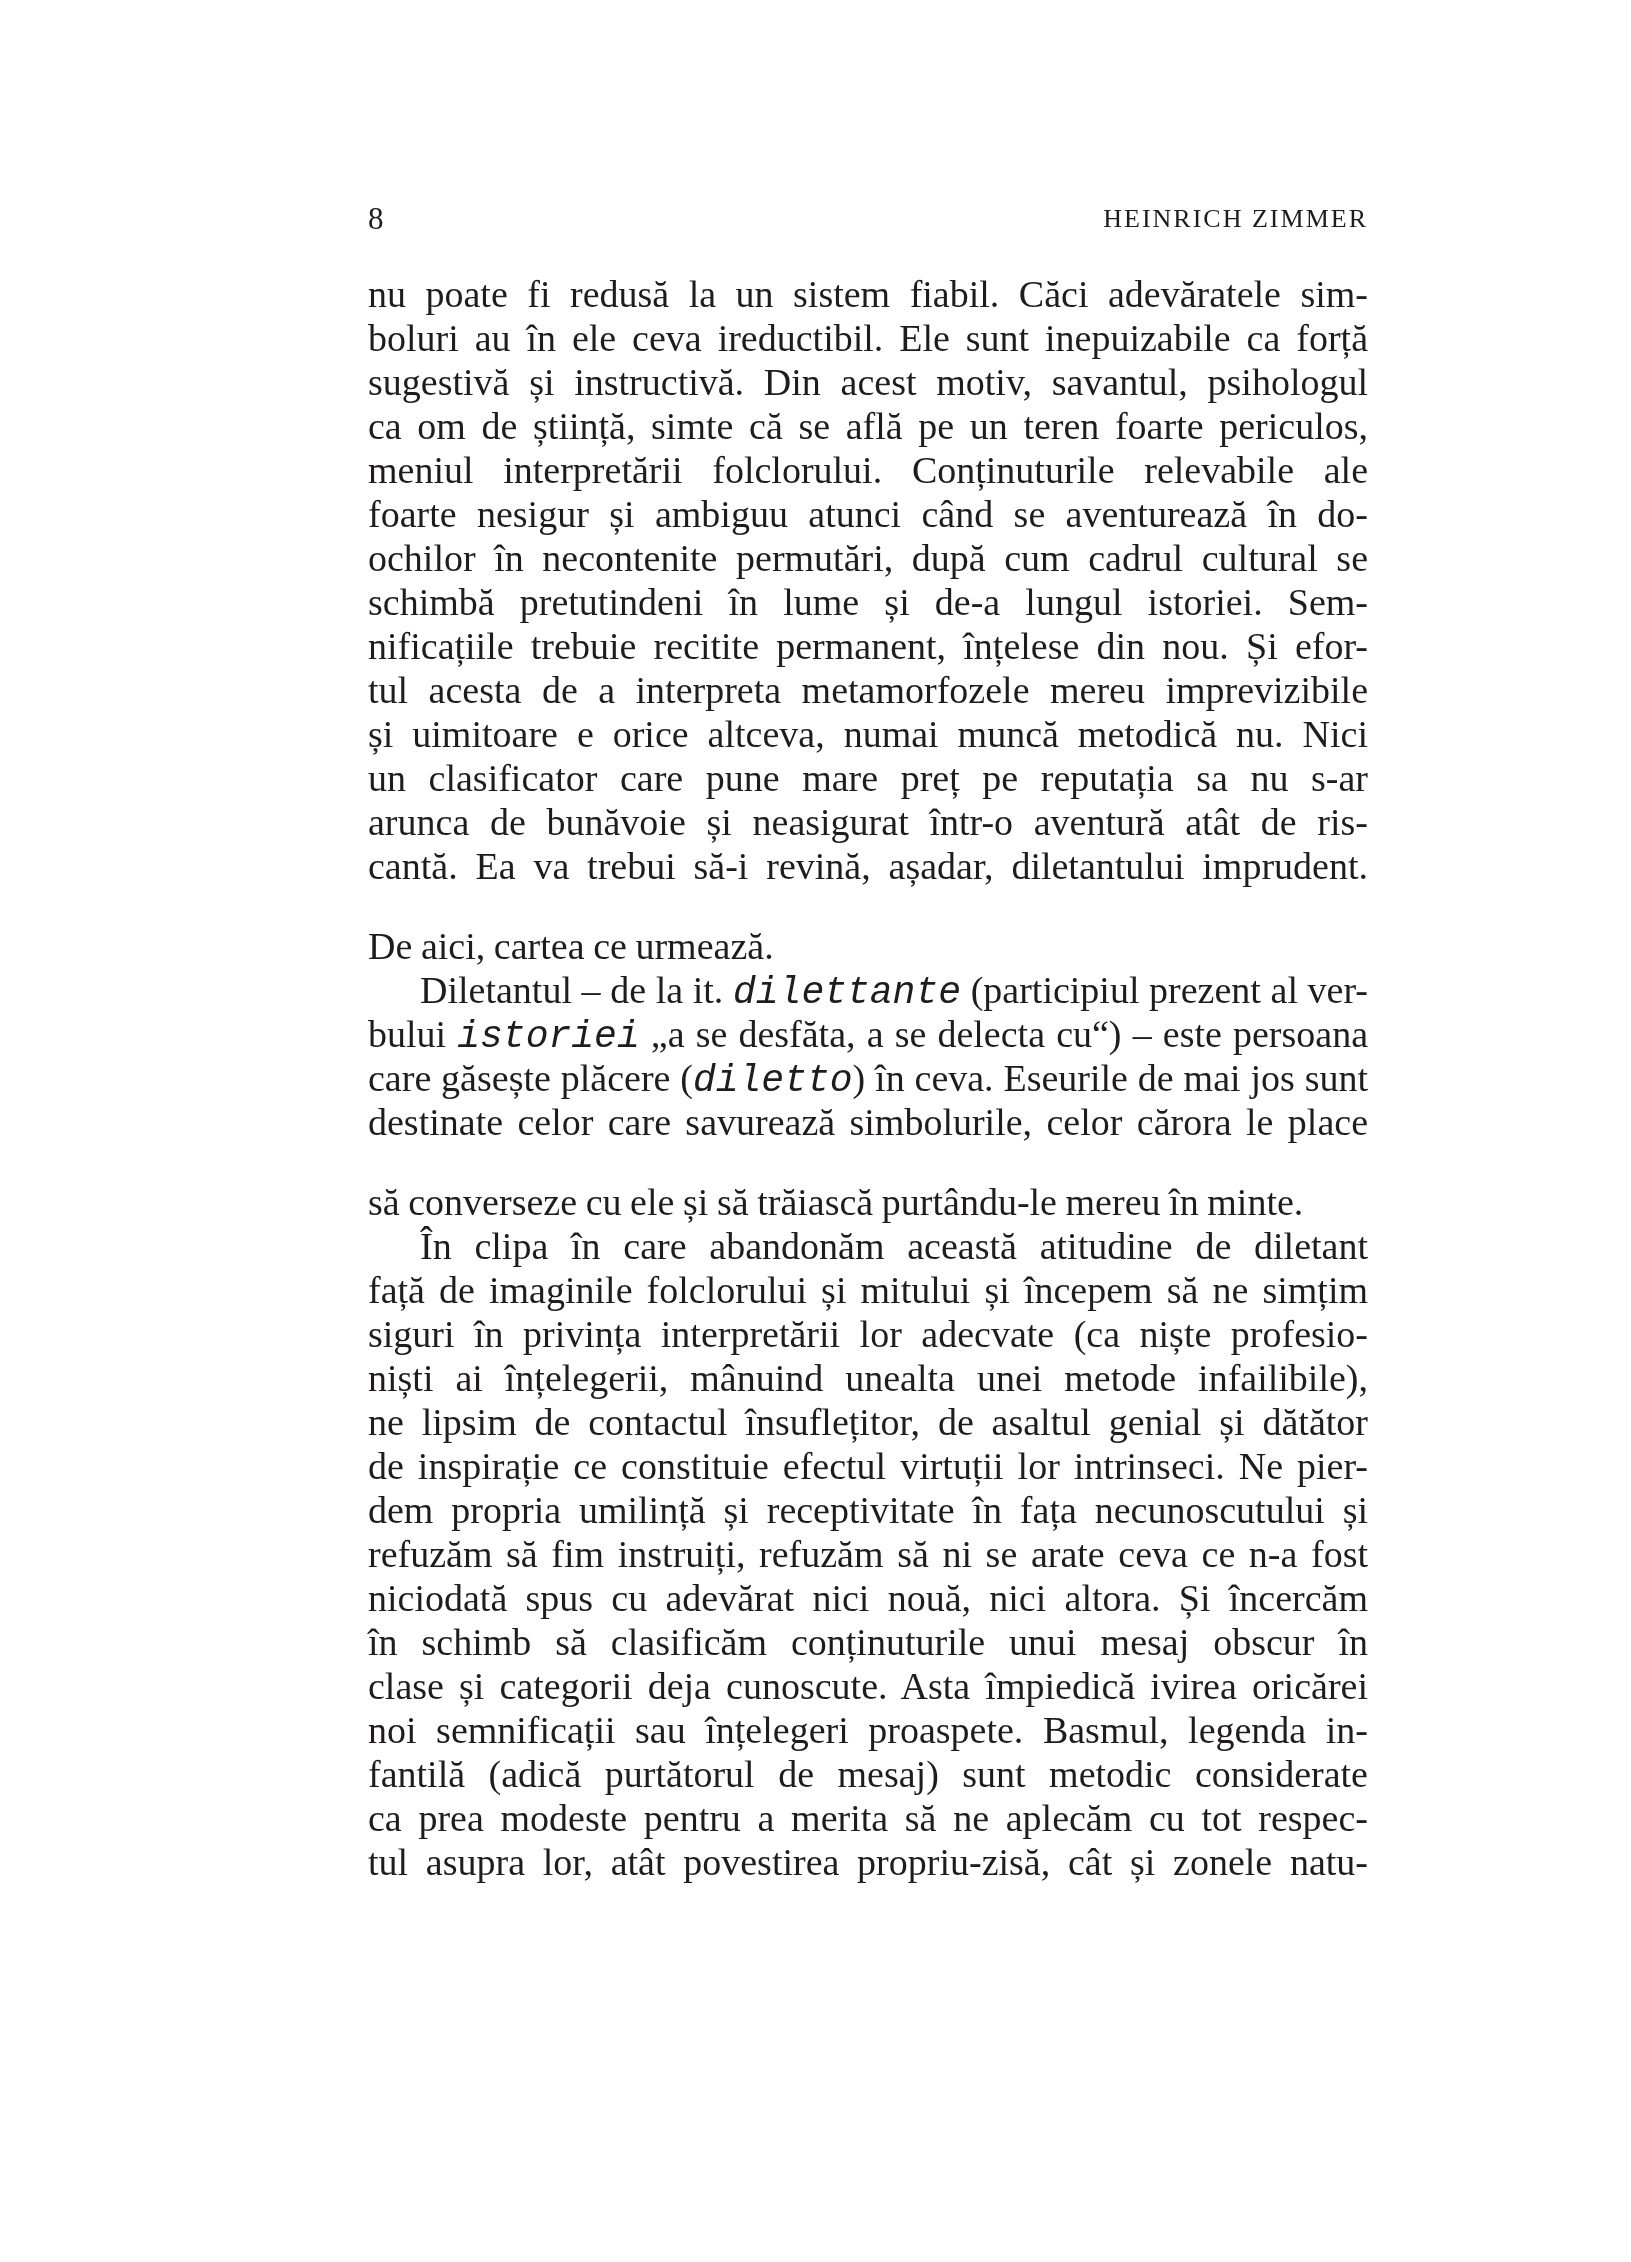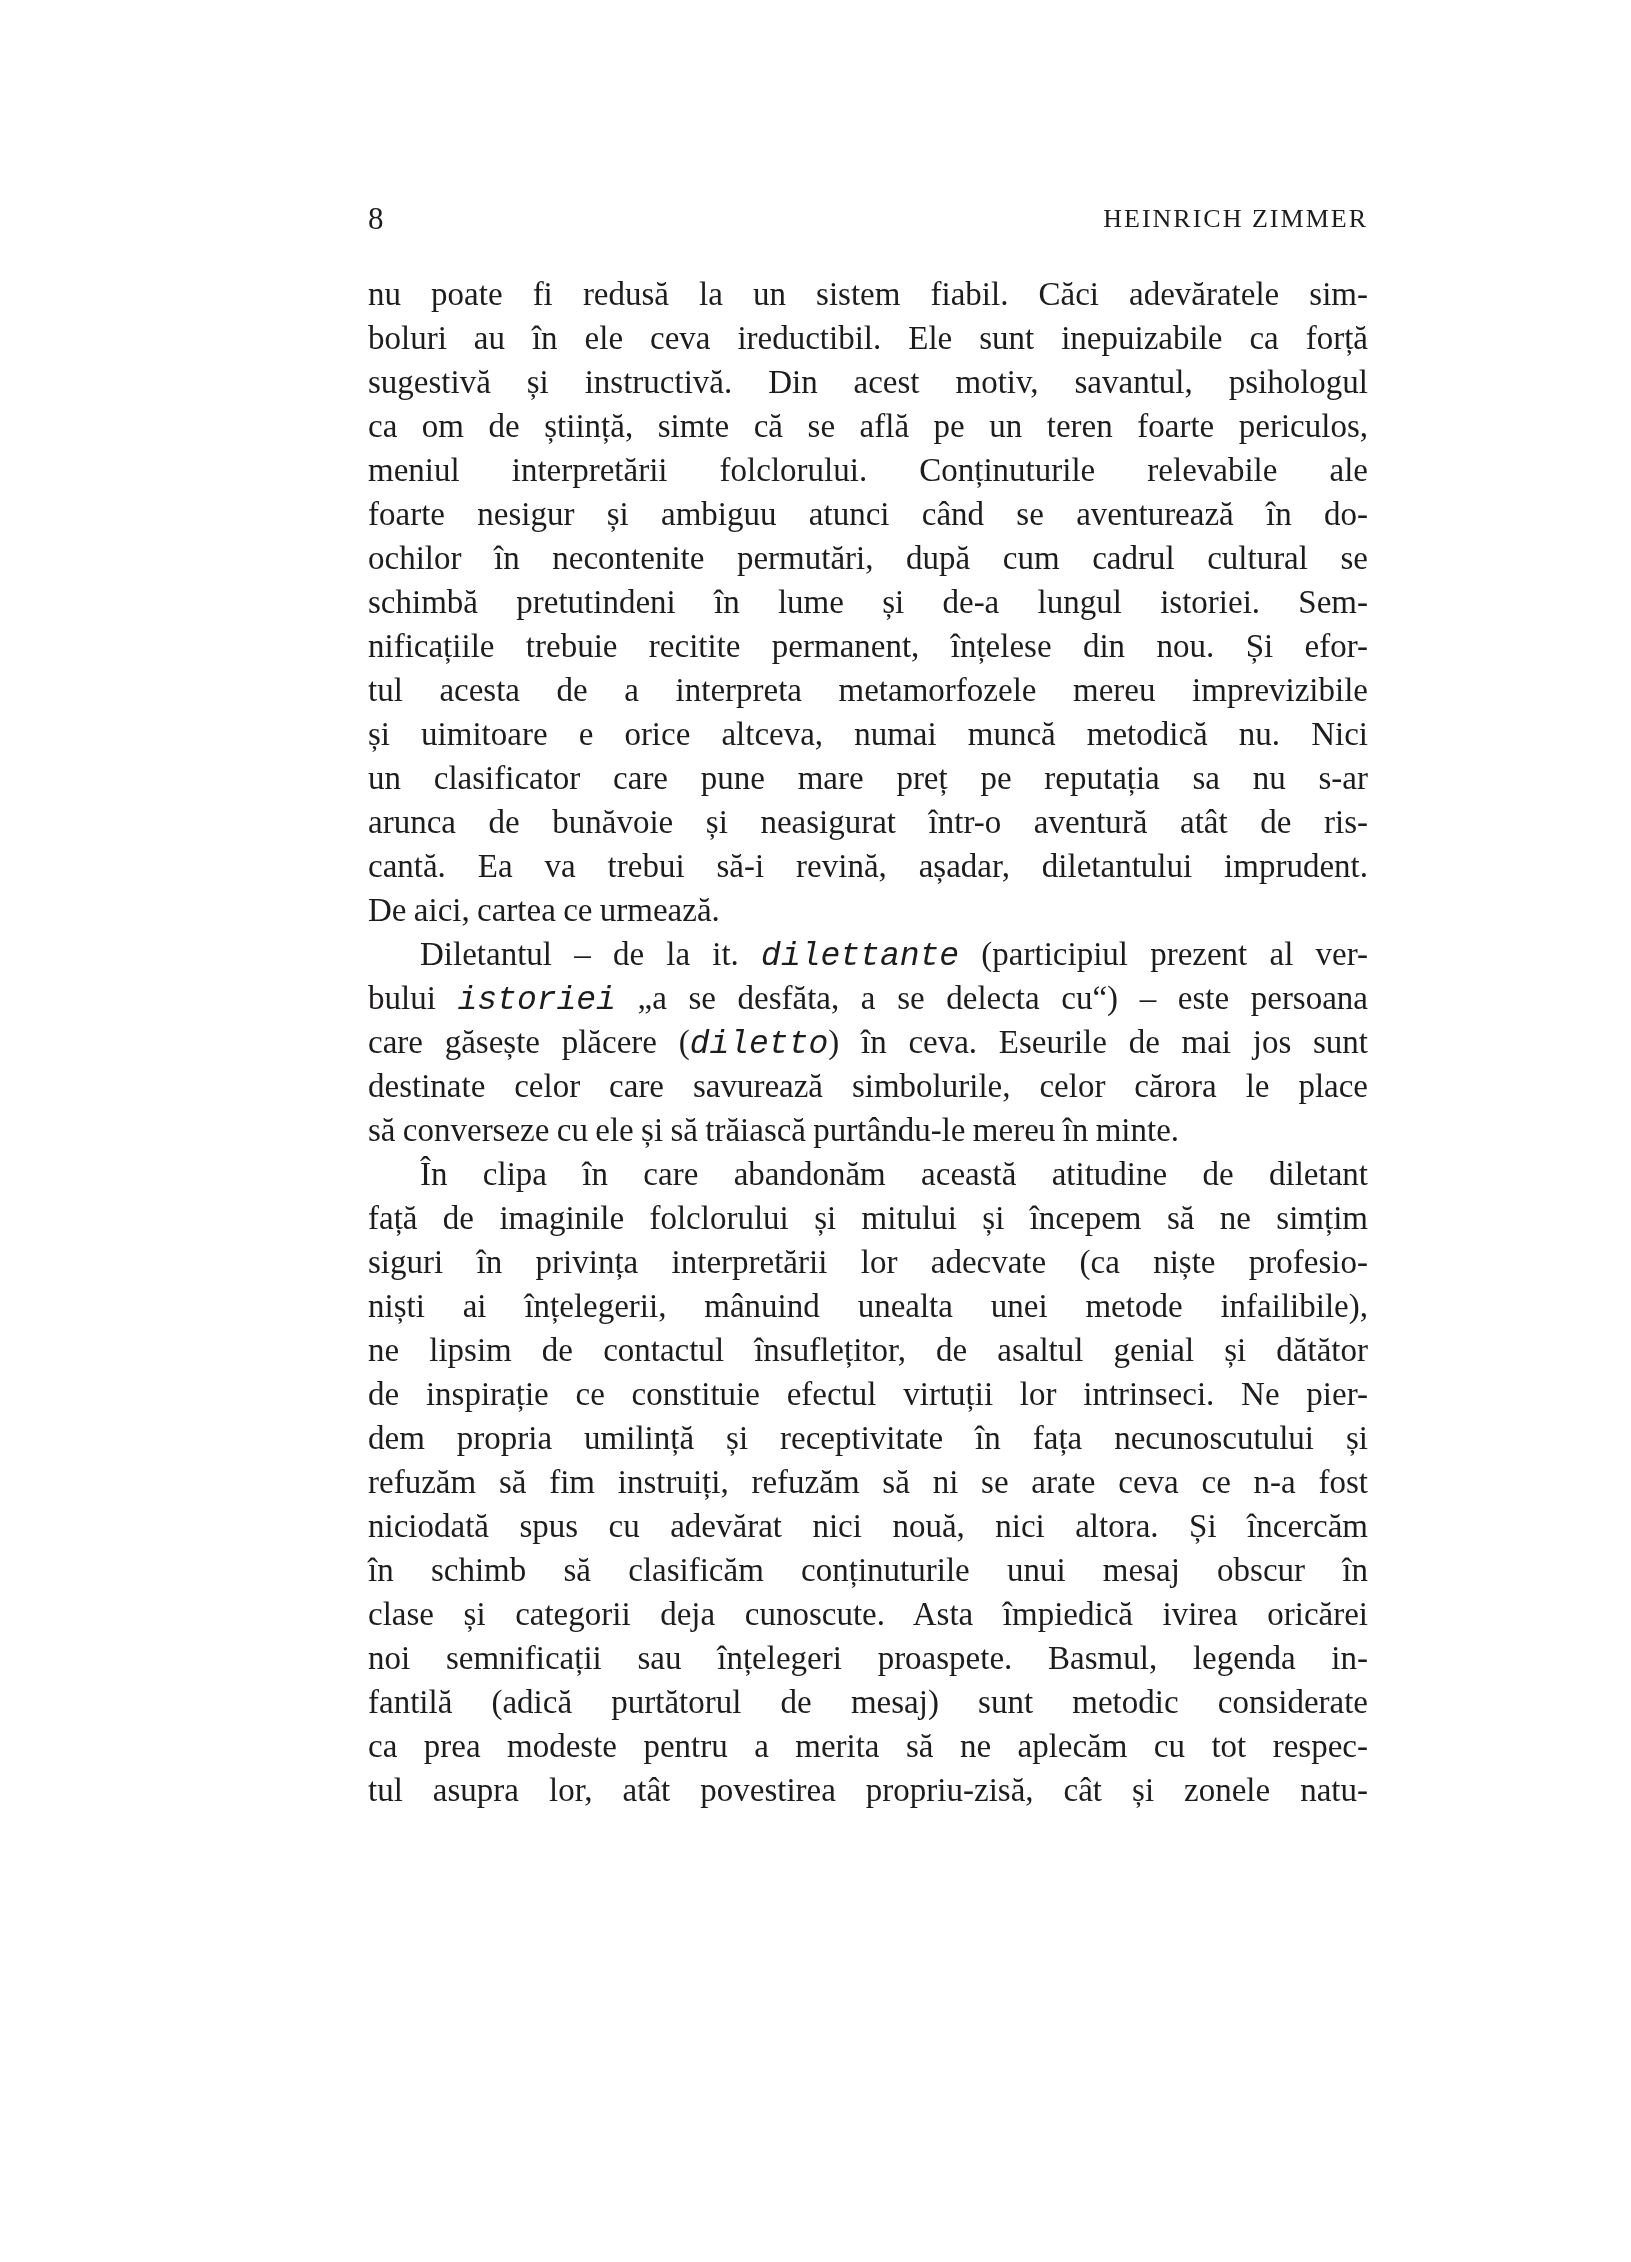--- a/index.html
+++ b/index.html
@@ -49,29 +49,29 @@
   .text-block {
     position: absolute;
     left: 368px;
     top: 272px;
     width: 1000px;
   }
   .line {
     display: block;
     height: 44px;
     line-height: 44px;
-    font-size: 33px;
+    font-size: 38px;
     white-space: nowrap;
     text-align: justify;
     text-align-last: justify;
     word-spacing: -0.9px;
     overflow: visible;
   }
   .line.indent { padding-left: 52px; }
-  .line.last { text-align-last: left; }
+  .line.last { text-align-last: left; margin-top: 36px; }
   .it { font-style: italic; font-family: Liberation Mono, monospace; }
 </style>
 </head>
 <body>
 
 <div class="page">
   <div class="running-head">
     <span class="page-number">8</span>
     <div class="header-title">HEINRICH ZIMMER</div>
   </div>

